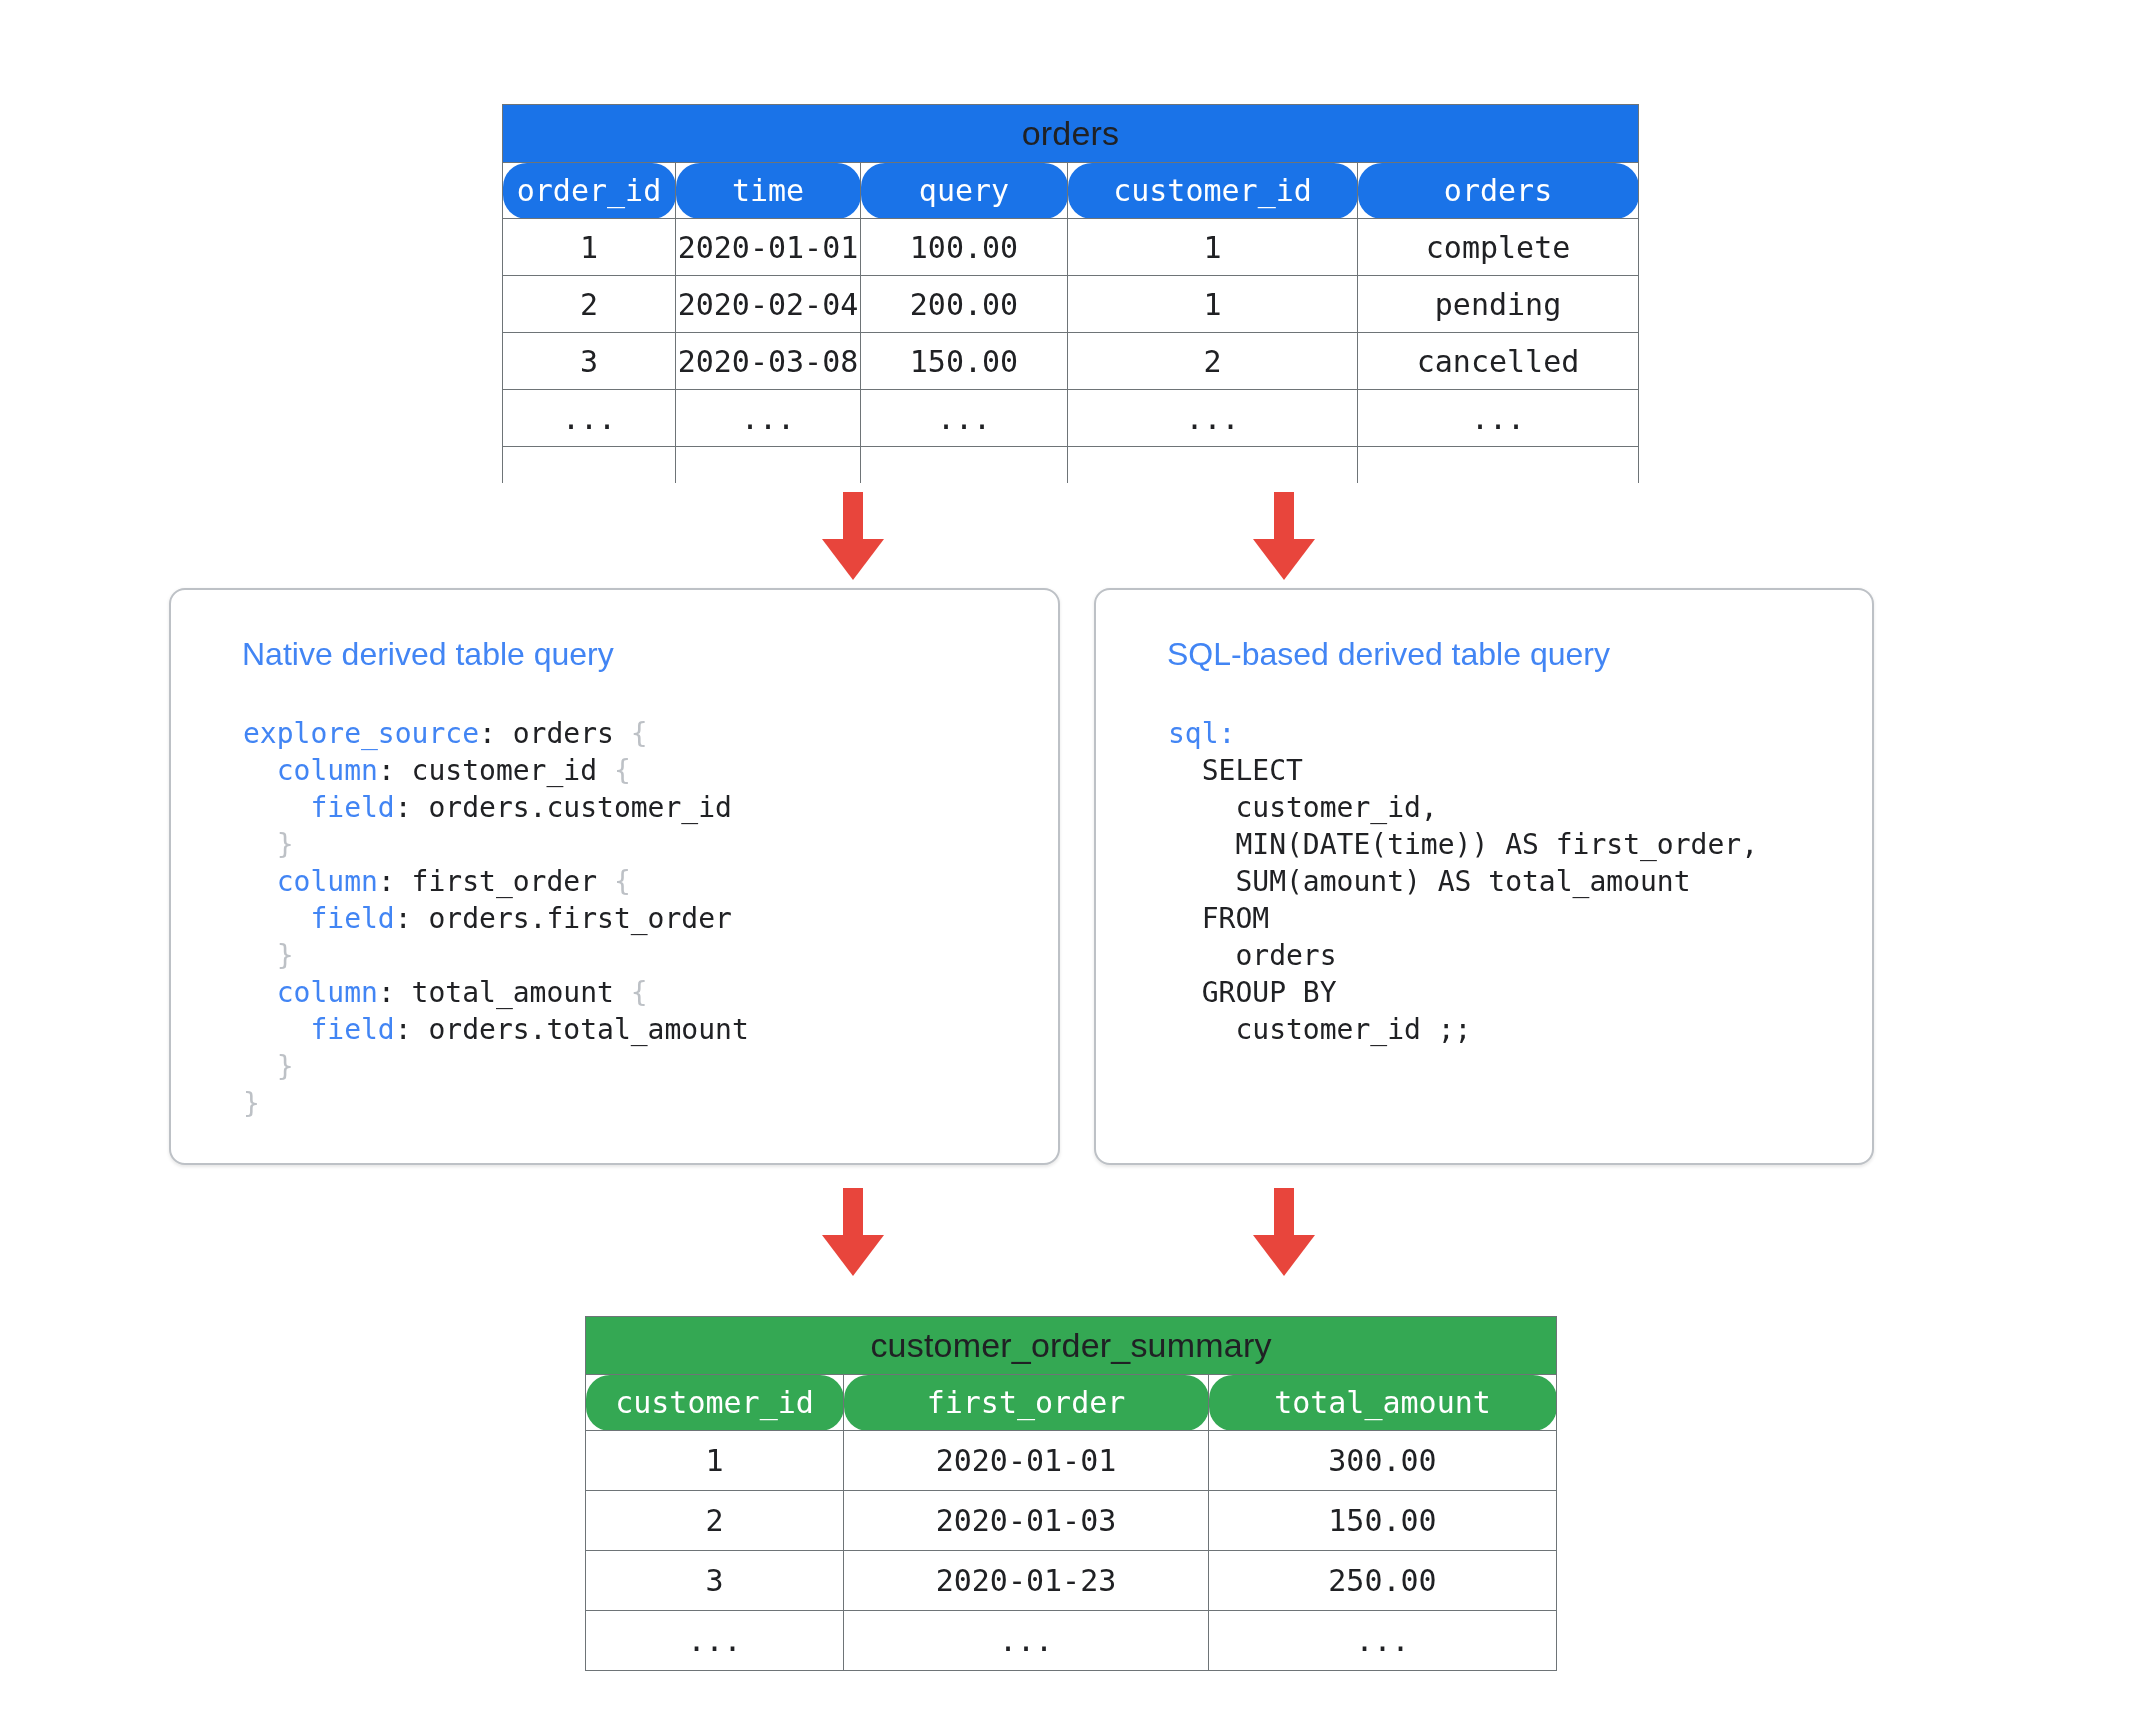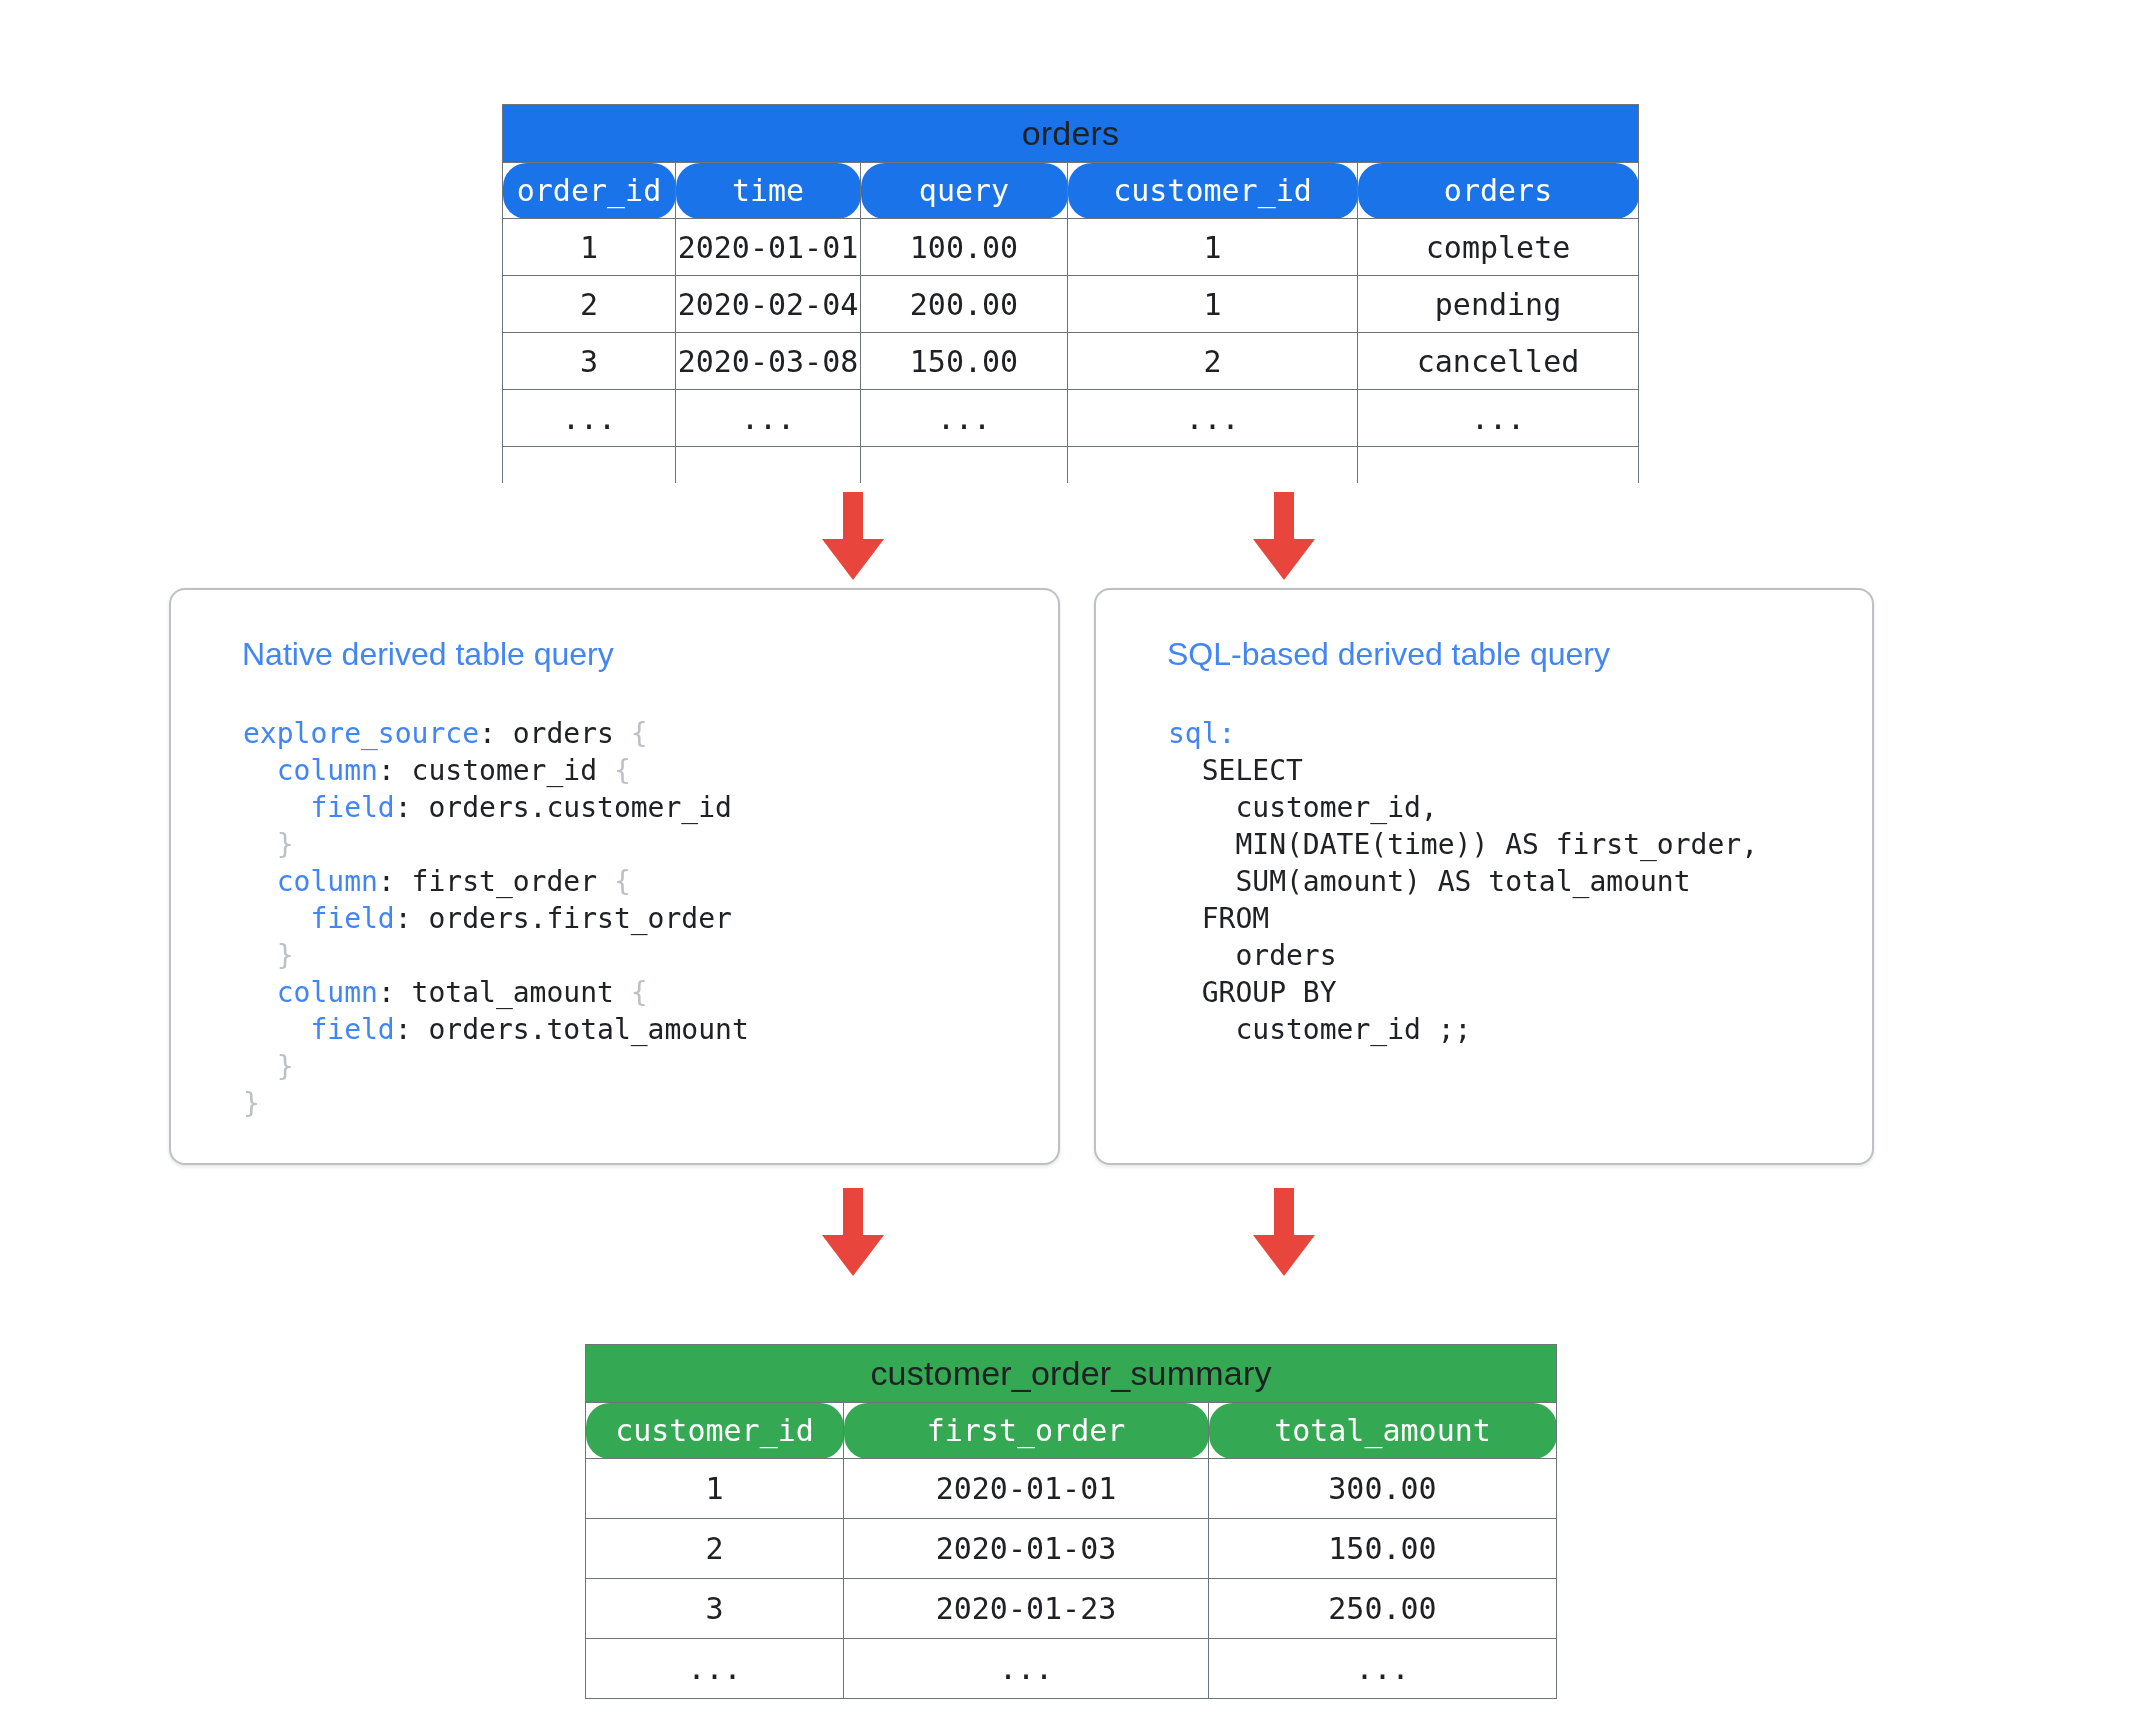--- a/index.html
+++ b/index.html
@@ -66,21 +66,20 @@
   #orders-table .row-empty td {
     height: 36px;
     border-bottom: none;
   }
 
   
   #summary-table {
     left: 585px;
     top: 1316px;
     width: 971px;
-    margin-top: 28px;
   }
   #summary-table .tbl-title {
     background: #34a853;
     font-size: 34px;
     height: 57px;
     border-color: #6e7477;
   }
   #summary-table .tbl-head th {
     background: #34a853;
     font-size: 30px;

